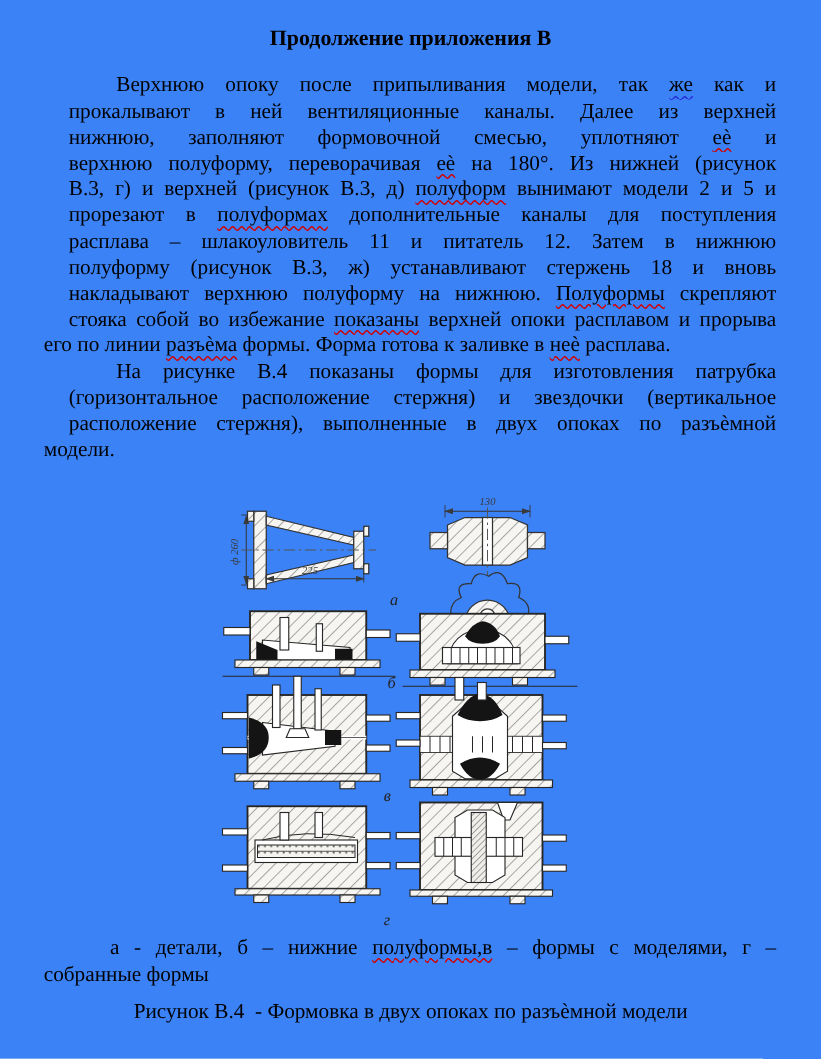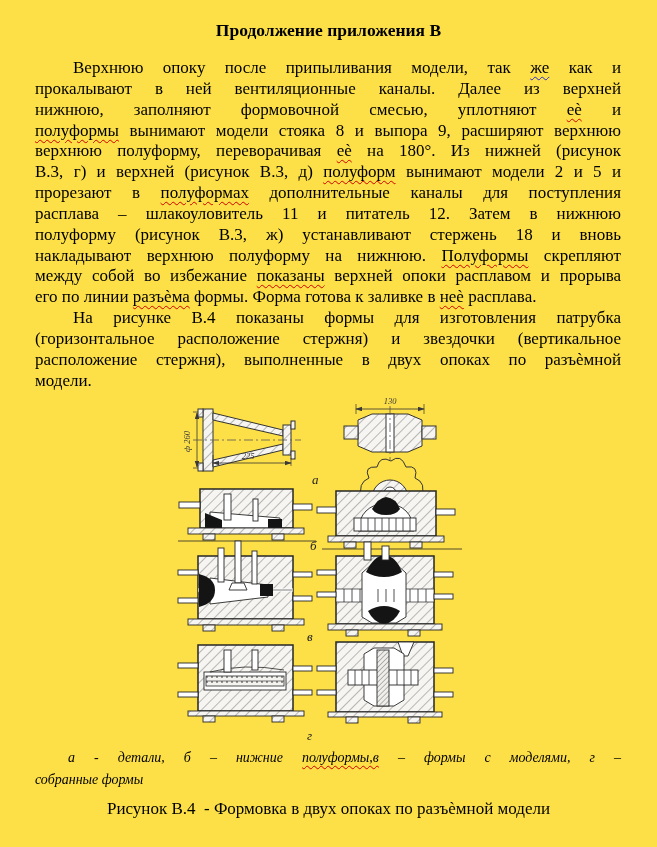--- a/index.html
+++ b/index.html
@@ -1,59 +1,58 @@
 <!DOCTYPE html>
 <html><head>
 <meta charset="utf-8">
 <style>
   html,body{margin:0;padding:0;background:#e8e8e8;}
   .page{
     position:relative;
     width:657px;height:847px;
-    background:#fde047;
+    background:#3b82f6;
     font-family:"Liberation Serif","DejaVu Serif",serif;
     color:#000;
     overflow:hidden;
   }
   .title{
     position:absolute;top:20px;left:0;width:657px;
     text-align:center;font-weight:bold;font-size:17.5px;
   }
   .bodytext{
     position:absolute;top:58px;left:35px;width:586px;
     font-size:17px;
   }
   .tline{
     height:20.85px;line-height:20.85px;
     text-align:justify;text-align-last:left;
     white-space:normal;
   }
-  .tline.just{text-align-last:justify;}
+  .tline.just{text-align-last:justify;margin-left:20px;}
   .tline.ind{text-indent:38px;}
   .sq-red{
     text-decoration-line:underline;
     text-decoration-style:wavy;
     text-decoration-color:#d40000;
     text-decoration-thickness:1px;
     text-underline-offset:3px;
   }
   .sq-blue{
     text-decoration-line:underline;
     text-decoration-style:wavy;
     text-decoration-color:#2929d6;
     text-decoration-thickness:1px;
     text-underline-offset:3px;
   }
   .figure-wrap{
     position:absolute;top:398px;left:0;width:657px;height:350px;
   }
   .caption{
     position:absolute;top:747px;left:35px;width:586px;
-    font-size:14px;
-    font-style:italic;
+    font-size:17px;
   }
   .caption .tline{height:22px;line-height:22px;}
   .caption .tline.ind{text-indent:33px;}
   .figcap{
     position:absolute;top:799px;left:0;width:657px;
     text-align:center;font-size:17px;white-space:pre-wrap;
   }
   .dim{
     font-family:"Liberation Serif","DejaVu Serif",serif;
     font-style:italic;font-size:8.5px;fill:#3a3a3a;stroke:none;
@@ -69,28 +68,27 @@
 
 <div class="page">
 
   <div class="title">Продолжение приложения В</div>
 
   <div class="bodytext">
     <div>
         <div class="tline just ind"><span>Верхнюю опоку после припыливания модели, так </span><span class="sq-blue">же</span><span> как и</span></div>
         <div class="tline just"><span>прокалывают в ней вентиляционные каналы. Далее из верхней</span></div>
         <div class="tline just"><span>нижнюю, заполняют формовочной смесью, уплотняют </span><span class="sq-red">еѐ</span><span> и</span></div>
-        <div class="tline just"><span class="sq-red">полуформы</span><span> вынимают модели стояка 8 и выпора 9, расширяют верхнюю</span></div>
         <div class="tline just"><span>верхнюю полуформу, переворачивая </span><span class="sq-red">еѐ</span><span> на 180°. Из нижней (рисунок</span></div>
         <div class="tline just"><span>В.3, г) и верхней (рисунок В.3, д) </span><span class="sq-red">полуформ</span><span> вынимают модели 2 и 5 и</span></div>
         <div class="tline just"><span>прорезают в </span><span class="sq-red">полуформах</span><span> дополнительные каналы для поступления</span></div>
         <div class="tline just"><span>расплава – шлакоуловитель 11 и питатель 12. Затем в нижнюю</span></div>
         <div class="tline just"><span>полуформу (рисунок В.3, ж) устанавливают стержень 18 и вновь</span></div>
         <div class="tline just"><span>накладывают верхнюю полуформу на нижнюю. </span><span class="sq-red">Полуформы</span><span> скрепляют</span></div>
-        <div class="tline just"><span>между собой во избежание </span><span class="sq-red">показаны</span><span> верхней опоки расплавом и прорыва</span></div>
+        <div class="tline just"><span>стояка собой во избежание </span><span class="sq-red">показаны</span><span> верхней опоки расплавом и прорыва</span></div>
         <div class="tline"><span>его по линии </span><span class="sq-red">разъѐма</span><span> формы. Форма готова к заливке в </span><span class="sq-red">неѐ</span><span> расплава.</span></div>
       </div>
     <div>
         <div class="tline just ind"><span>На рисунке В.4 показаны формы для изготовления патрубка</span></div>
         <div class="tline just"><span>(горизонтальное расположение стержня) и звездочки (вертикальное</span></div>
         <div class="tline just"><span>расположение стержня), выполненные в двух опоках по разъѐмной</span></div>
         <div class="tline"><span>модели.</span></div>
       </div>
   </div>
 

